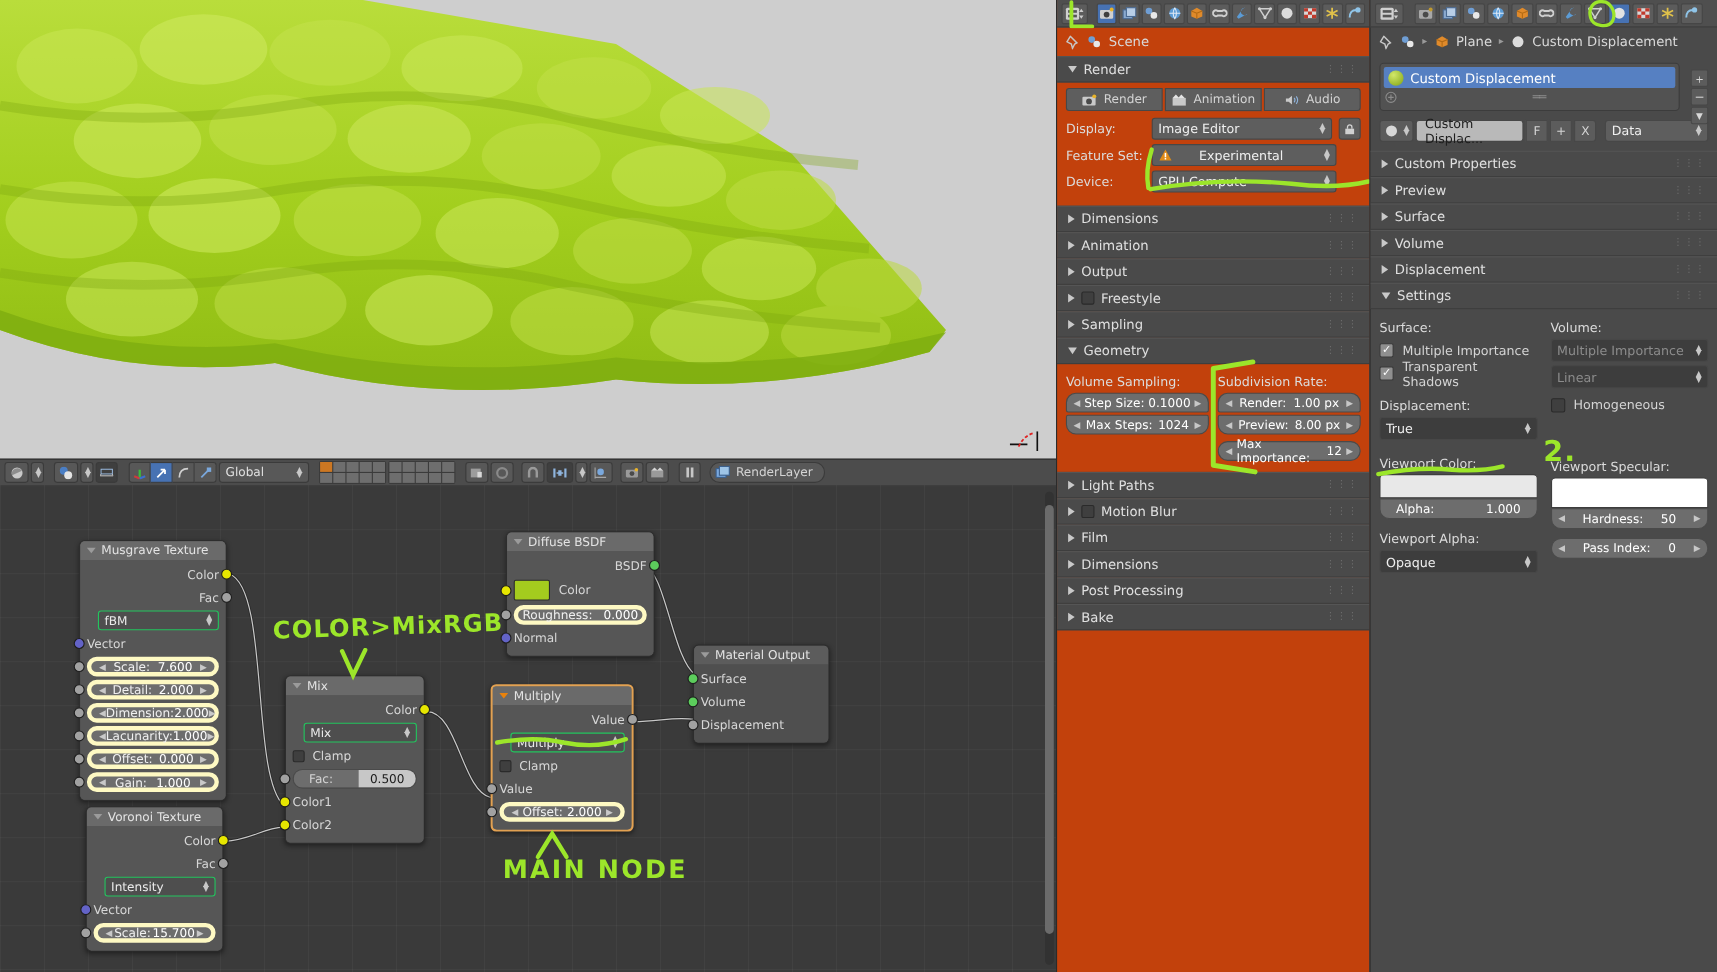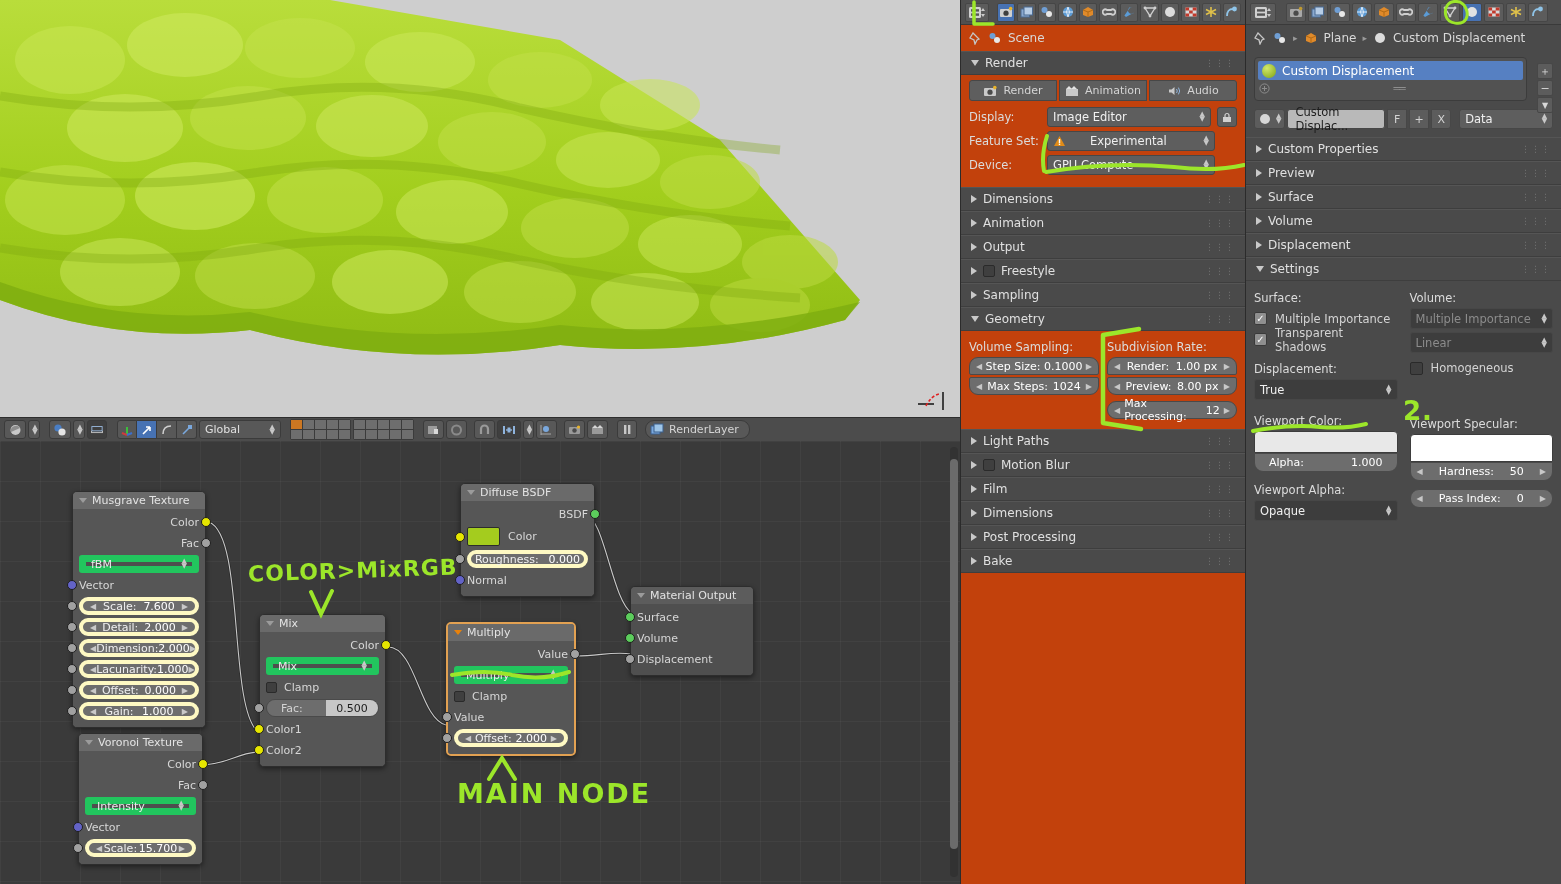--- a/index.html
+++ b/index.html
@@ -77,23 +77,23 @@
           border:1px solid #1e1e1e; }
   .sock.yellow { background:#e6e600; } .sock.grey { background:#a1a1a1; }
   .sock.blue { background:#6363c7; } .sock.green { background:#5ccd5c; }
   .sock.l { left:-12px; } .sock.r { right:-12px; }
   .lbl { font-size:11px; color:#d7d7d7; }
   .field { height:18px; border-radius:9px; background:#6d6d6d; border:4px solid #fef9c3;
            display:flex; align-items:center; justify-content:space-between;
            padding:0 7px; font-size:11px; color:#efefef; width:100%; }
   .field .nm { color:#f0f0f0; } .field .vl { color:#ffffff; }
   .field .arw { font-size:8px; color:#c9c9c9; }
-  .select { height:18px; border-radius:3px; background:#4e4e4e; border:7px solid #22c55e;
+  .select { height:18px; border-radius:3px; background:#4e4e4e; border:1px solid #22c55e;
             display:flex; align-items:center; justify-content:space-between;
-            padding:0 5px; font-size:11px; color:#eaeaea; width:100%; }
+            padding:0 5px; font-size:11px; color:#eaeaea; width:100%;margin-left:10px; }
   .chk { width:11px;height:11px;border-radius:2px;background:#3f3f3f;border:1px solid #2a2a2a; }
   .colorswatch { width:33px; height:19px; border:1px solid #2c2c2c; border-radius:2px; }
   .facfield { height:18px; border-radius:9px; overflow:hidden; display:flex; width:100%;
               border:1px solid #4a4a4a; }
   .facfield .lhs { background:#6d6d6d; flex:1; display:flex; align-items:center; padding-left:14px; font-size:11px; }
   .facfield .rhs { background:#c7c7c7; color:#1c1c1c; width:52px; display:flex; align-items:center; justify-content:center; font-size:11px; }
 
   .links { position:absolute; inset:0; pointer-events:none; }
 
   
@@ -641,21 +641,21 @@
             <span class="sock grey l"></span>
             <span class="lbl">Displacement</span>
           </div>
         </div>
       </div>
 
       <div class="ink ink-text" style="left:248px; top:117px; font-size:22px; transform:rotate(-2deg);">COLOR&gt;MixRGB</div>
       <svg class="ink" style="left:305px; top:148px;" width="34" height="30" viewBox="0 0 34 30">
         <path d="M6,3 L16,25 L27,2" stroke="#9ce62a" stroke-width="4" fill="none" stroke-linecap="round"></path>
       </svg>
-      <div class="ink ink-text" style="left:457px; top:337px; font-size:27px; letter-spacing:2px;">MAIN NODE</div>
+      <div class="ink ink-text" style="left:457px; top:337px; font-size:23px; letter-spacing:2px;">MAIN NODE</div>
       <svg class="ink" style="left:484px; top:313px;" width="36" height="28" viewBox="0 0 36 28">
         <path d="M5,25 L18,4 L31,25" stroke="#9ce62a" stroke-width="4" fill="none" stroke-linecap="round"></path>
       </svg>
       <svg class="ink" style="left:450px; top:226px;" width="122" height="14" viewBox="0 0 122 14">
         <path d="M2,8 Q36,2 62,8 Q92,14 119,5" stroke="#9ce62a" stroke-width="4" fill="none" stroke-linecap="round"></path>
       </svg>
 
       <div class="ne-scroll-v">
           <i></i>
         </div>
@@ -895,21 +895,21 @@
             <span class="arw">▶</span>
           </div>
           <div class="numfield stack-bot">
             <span class="arw">◀</span>
             <span>Preview:</span>
             <span>8.00 px</span>
             <span class="arw">▶</span>
           </div>
           <div class="numfield" style="margin-top:6px; justify-content:center; gap:4px">
             <span class="arw">◀</span>
-            <span>Max Processing:</span>
+            <span>Max Importance:</span>
             <span>12</span>
             <span class="arw">▶</span>
           </div>
         </div>
       </div>
     </div>
 
     <svg class="ink" style="left:130px; top:325px;" width="60" height="110" viewBox="0 0 60 110">
       <path d="M48,4 L12,10 L12,98 L50,104" stroke="#9ce62a" stroke-width="4.5" fill="none" stroke-linecap="round" stroke-linejoin="round"></path>
     </svg>

